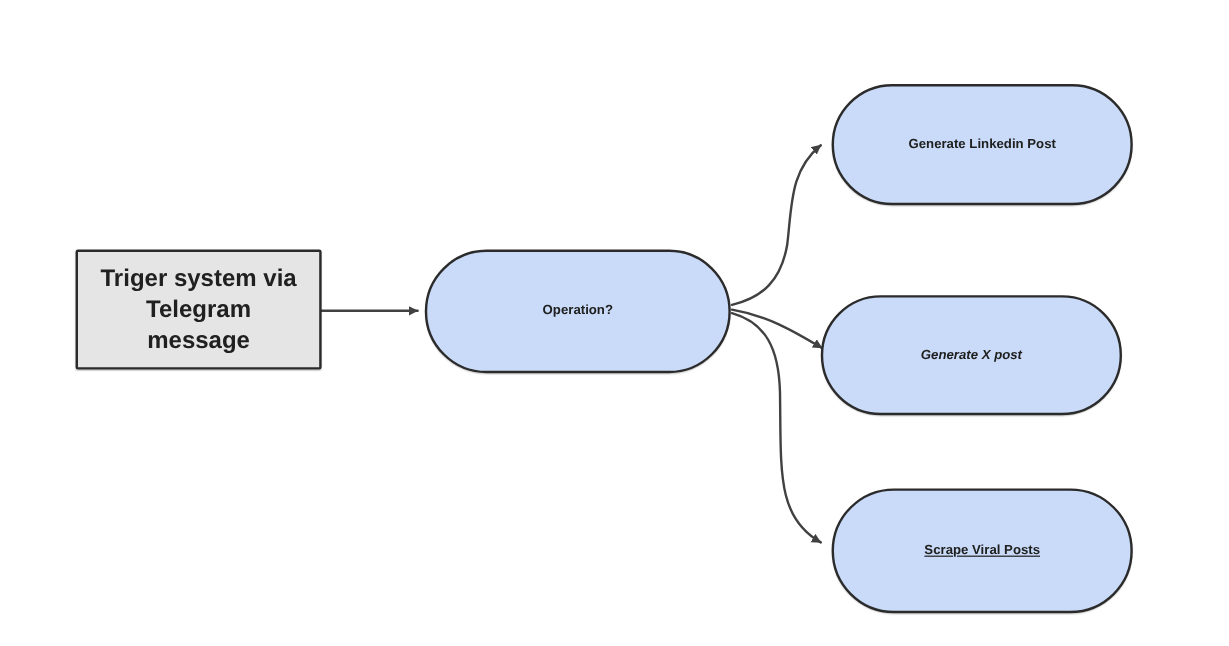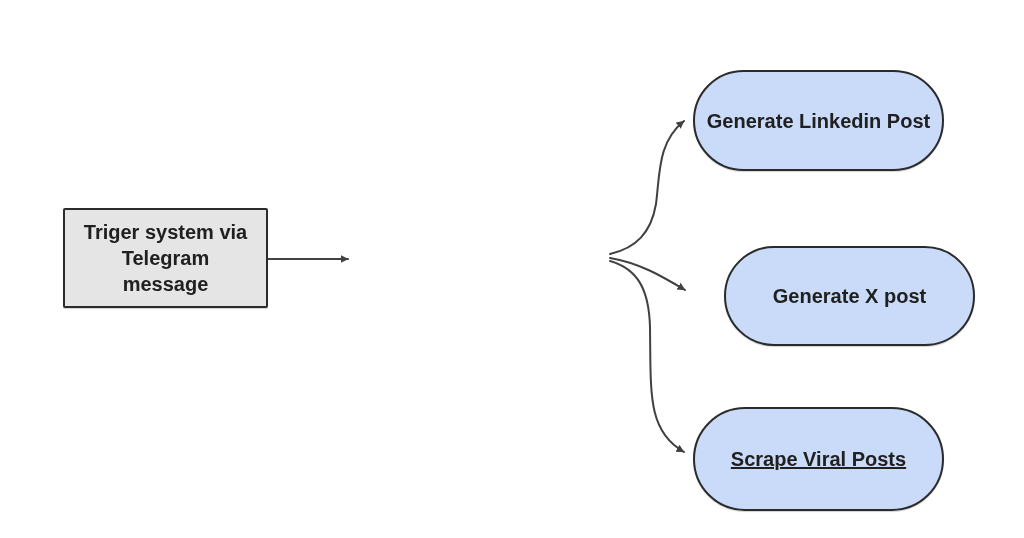--- a/index.html
+++ b/index.html
@@ -22,21 +22,21 @@
     font-weight: bold;
     text-align: center;
     box-shadow: 0 1px 1px rgba(0,0,0,0.18);
   }
   .node .node-label {
     white-space: pre-line;
     line-height: 1.3;
     padding: 0 10px;
   }
   .rect { background: #e5e5e5; border-radius: 2px; font-size: 20px; }
-  .stadium { background: #c9dbf8; border-radius: 999px; font-size: 20px; }
+  .stadium { background: #c9dbf8; border-radius: 999px; font-size: 11px; }
   .edges-layer {
     position: absolute;
     left: 0; top: 0;
     width: 1024px; height: 538px;
     pointer-events: none;
   }
   .edge {
     fill: none;
     stroke: #414141;
     stroke-width: 2;
@@ -58,26 +58,29 @@
     <path class="edge" d="M 610 254 C 636 248, 651 233, 656 204 C 660 172, 658 142, 684 121" marker-end="url(#arrowhead)"></path>
     <path class="edge" d="M 610 258 C 639 263, 660 275, 685 290" marker-end="url(#arrowhead)"></path>
     <path class="edge" d="M 610 261 C 638 269, 649 290, 650 327 C 651 393, 647 431, 684 452" marker-end="url(#arrowhead)"></path>
   </svg>
 
   <div class="node rect" style="left:63px; top:208px; width:205px; height:100px;">
     <span class="node-label">Triger system via Telegram
 message</span>
   </div>
 
+  <div class="node stadium" style="left:354px; top:208px; width:255px; height:103px;">
+    <span class="node-label">Operation?</span>
+  </div>
 
   <div class="node stadium" style="left:693px; top:70px; width:251px; height:101px;">
     <span class="node-label">Generate Linkedin Post</span>
   </div>
 
-  <div class="node stadium" style="left:724px; top:246px; width:251px; height:100px;">
+  <div class="node stadium" style="left:684px; top:246px; width:251px; height:100px;font-style:italic;">
     <span class="node-label">Generate X post</span>
   </div>
 
   <div class="node stadium" style="left:693px; top:407px; width:251px; height:104px;text-decoration:underline;">
     <span class="node-label">Scrape Viral Posts</span>
   </div>
 
 </div>
 
 </body></html>

